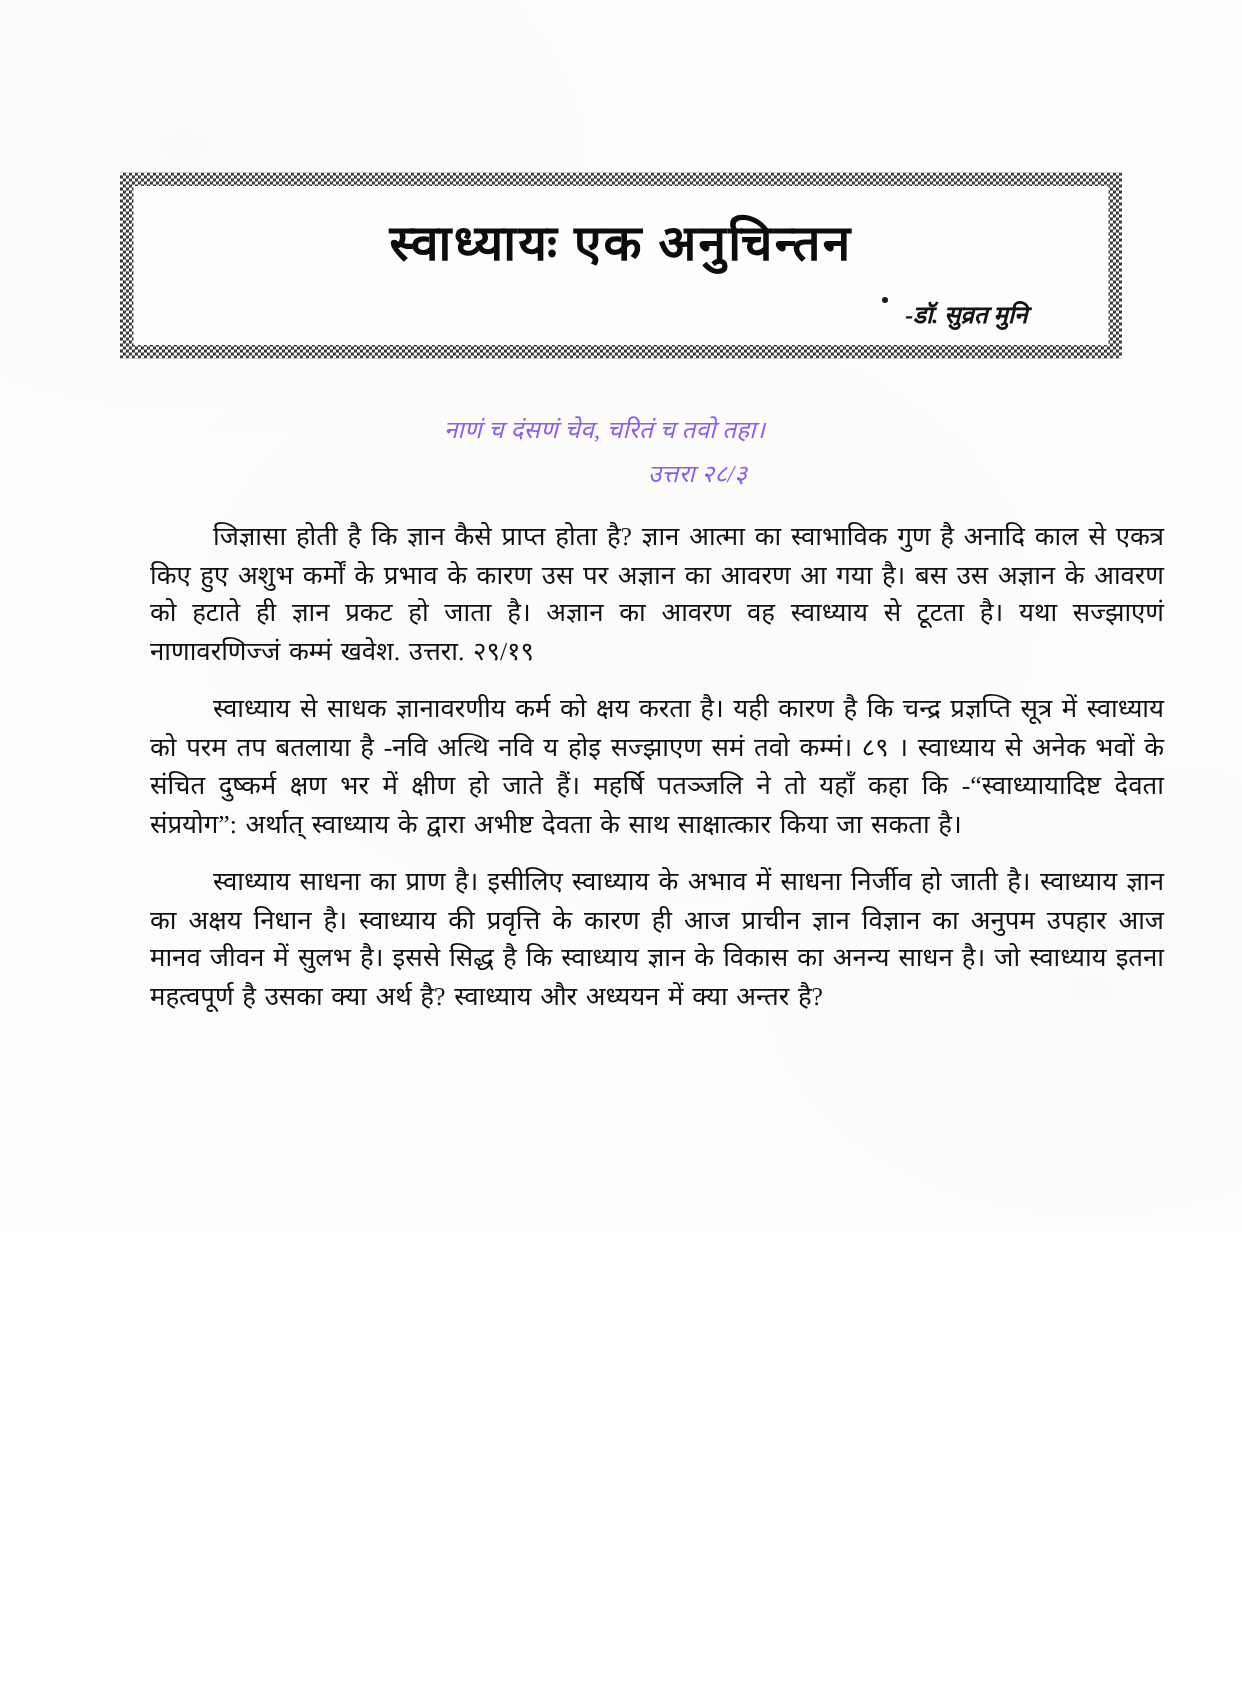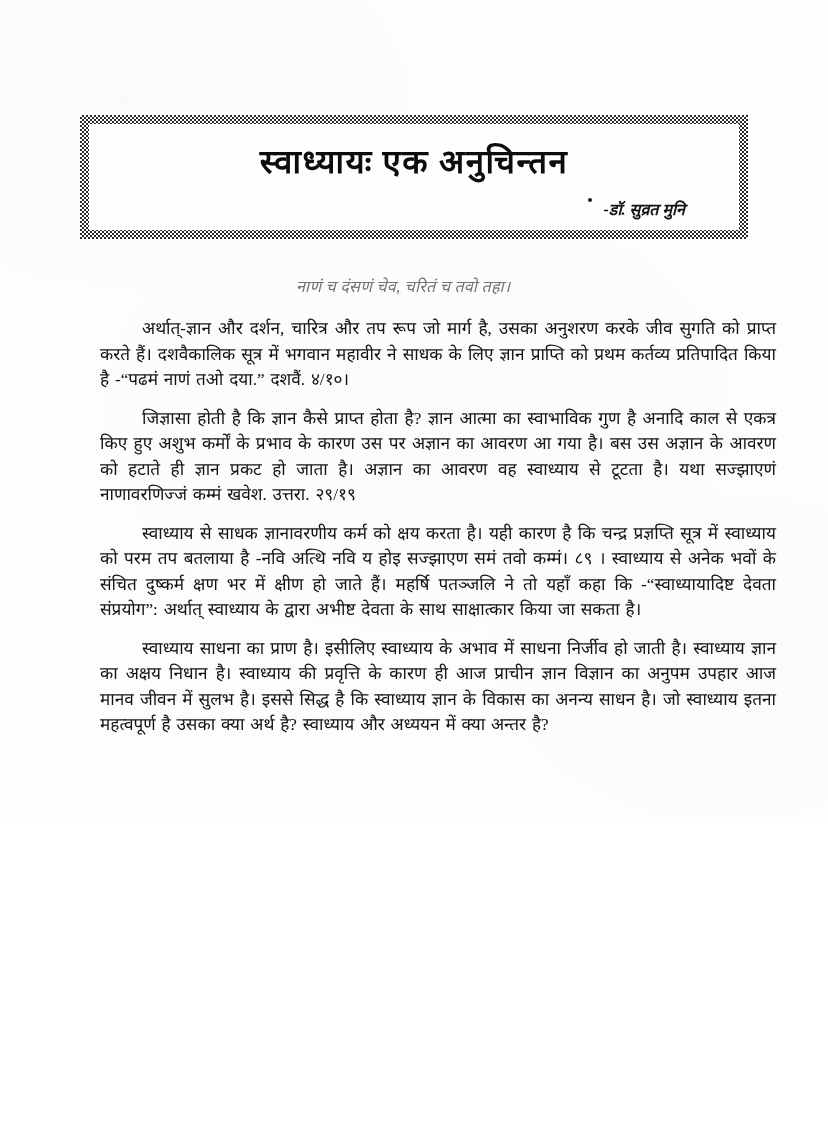--- a/index.html
+++ b/index.html
@@ -108,21 +108,21 @@
     color: #111111;
   }
 
   
   .verse-block {
     margin: 16px 0 16px 0;
     padding-left: 196px;
     font-style: italic;
     font-size: 16.2px;
     line-height: 26px;
-    color: #737373;
+    color: #8b5cf6;
     letter-spacing: 0.2px;
   }
   .verse-line {
     white-space: nowrap;
   }
   .verse-ref {
     margin-top: 3px;
     padding-left: 136px;
     font-style: italic;
     font-size: 16.2px;
@@ -199,23 +199,23 @@
         <span class="byline-text">-डॉ. सुव्रत मुनि</span>
       </div>
     </div>
   </div>
 
   <div class="body-area">
 
 
     <div class="verse-block">
       <div class="verse-line">नाणं च दंसणं चेव, चरितं च तवो तहा।</div>
+      <div class="verse-ref">उत्तरा २८/३</div>
     </div>
 
-    <p class="para">अर्थात्-ज्ञान और दर्शन, चारित्र और तप रूप जो मार्ग है, उसका अनुशरण करके जीव सुगति को प्राप्त करते हैं। दशवैकालिक सूत्र में भगवान महावीर ने साधक के लिए ज्ञान प्राप्ति को प्रथम कर्तव्य प्रतिपादित किया है -“पढमं नाणं तओ दया.” दशवैं. ४/१०।</p>
 
     <p class="para">जिज्ञासा होती है कि ज्ञान कैसे प्राप्त होता है? ज्ञान आत्मा का स्वाभाविक गुण है अनादि काल से एकत्र किए हुए अशुभ कर्मों के प्रभाव के कारण उस पर अज्ञान का आवरण आ गया है। बस उस अज्ञान के आवरण को हटाते ही ज्ञान प्रकट हो जाता है। अज्ञान का आवरण वह स्वाध्याय से टूटता है। यथा सज्झाएणं नाणावरणिज्जं कम्मं खवेश. उत्तरा. २९/१९</p>
 
     <p class="para">स्वाध्याय से साधक ज्ञानावरणीय कर्म को क्षय करता है। यही कारण है कि चन्द्र प्रज्ञप्ति सूत्र में स्वाध्याय को परम तप बतलाया है -नवि अत्थि नवि य होइ सज्झाएण समं तवो कम्मं। ८९ । स्वाध्याय से अनेक भवों के संचित दुष्कर्म क्षण भर में क्षीण हो जाते हैं। महर्षि पतञ्जलि ने तो यहाँ कहा कि -“स्वाध्यायादिष्ट देवता संप्रयोग”: अर्थात् स्वाध्याय के द्वारा अभीष्ट देवता के साथ साक्षात्कार किया जा सकता है।</p>
 
     <p class="para">स्वाध्याय साधना का प्राण है। इसीलिए स्वाध्याय के अभाव में साधना निर्जीव हो जाती है। स्वाध्याय ज्ञान का अक्षय निधान है। स्वाध्याय की प्रवृत्ति के कारण ही आज प्राचीन ज्ञान विज्ञान का अनुपम उपहार आज मानव जीवन में सुलभ है। इससे सिद्ध है कि स्वाध्याय ज्ञान के विकास का अनन्य साधन है। जो स्वाध्याय इतना महत्वपूर्ण है उसका क्या अर्थ है? स्वाध्याय और अध्ययन में क्या अन्तर है?</p>
 
 
   </div>
 

